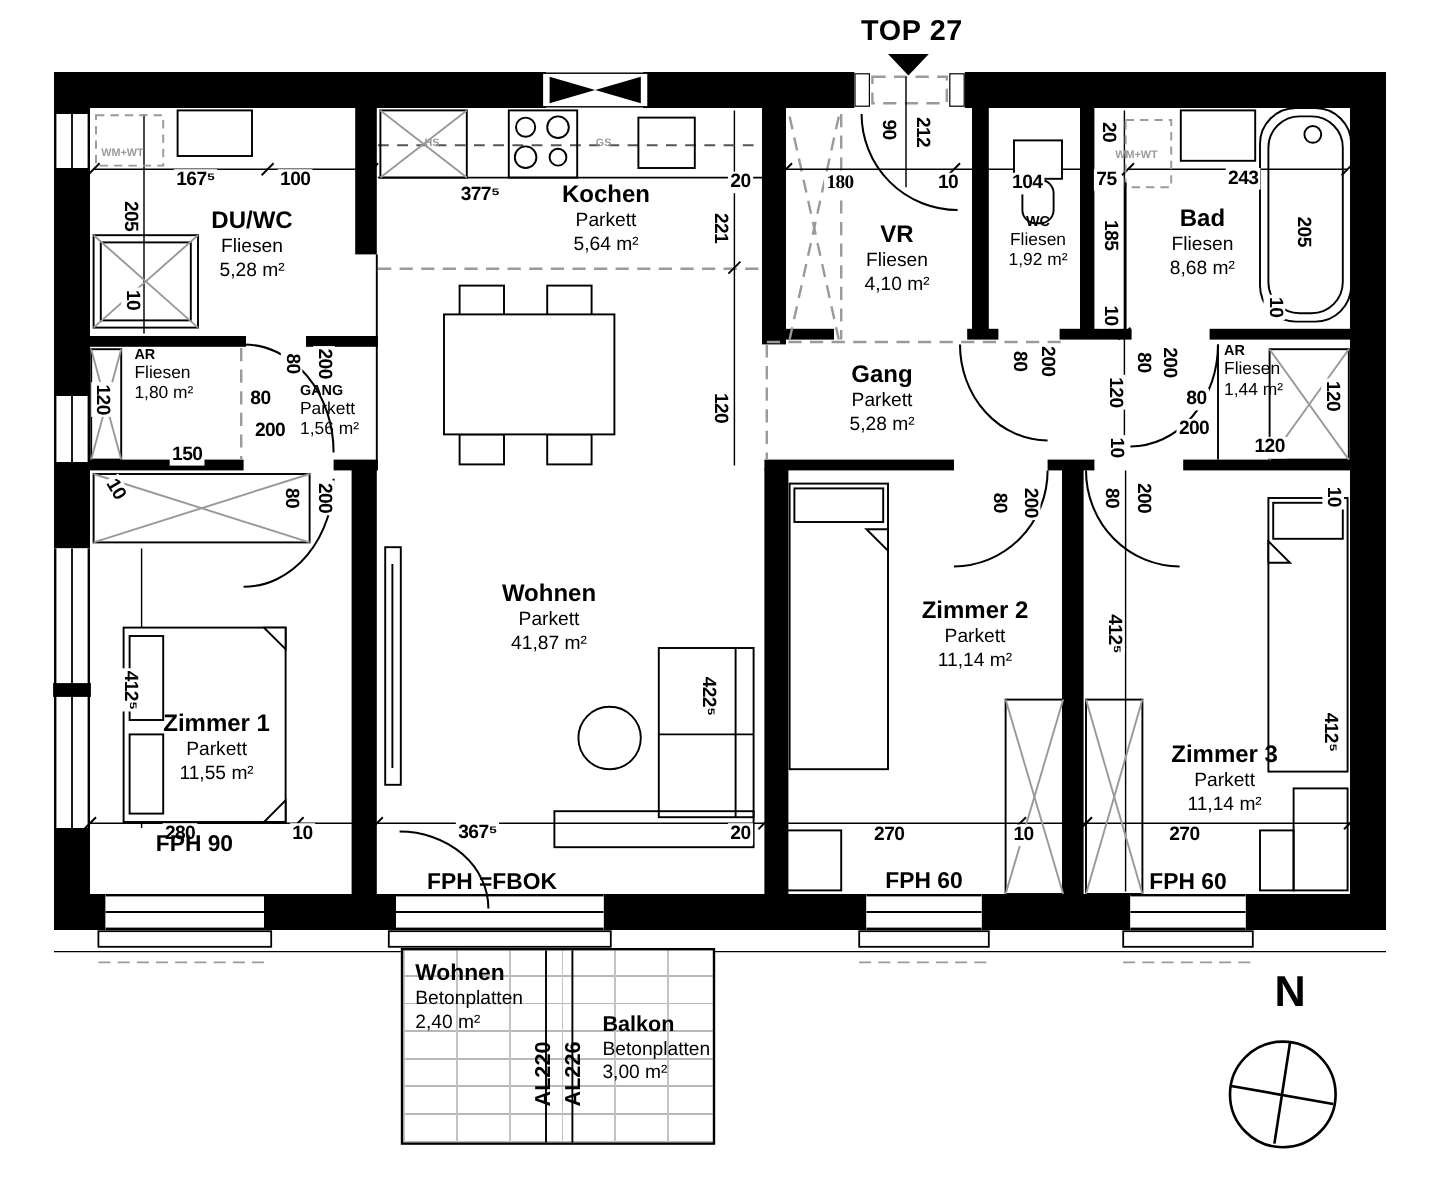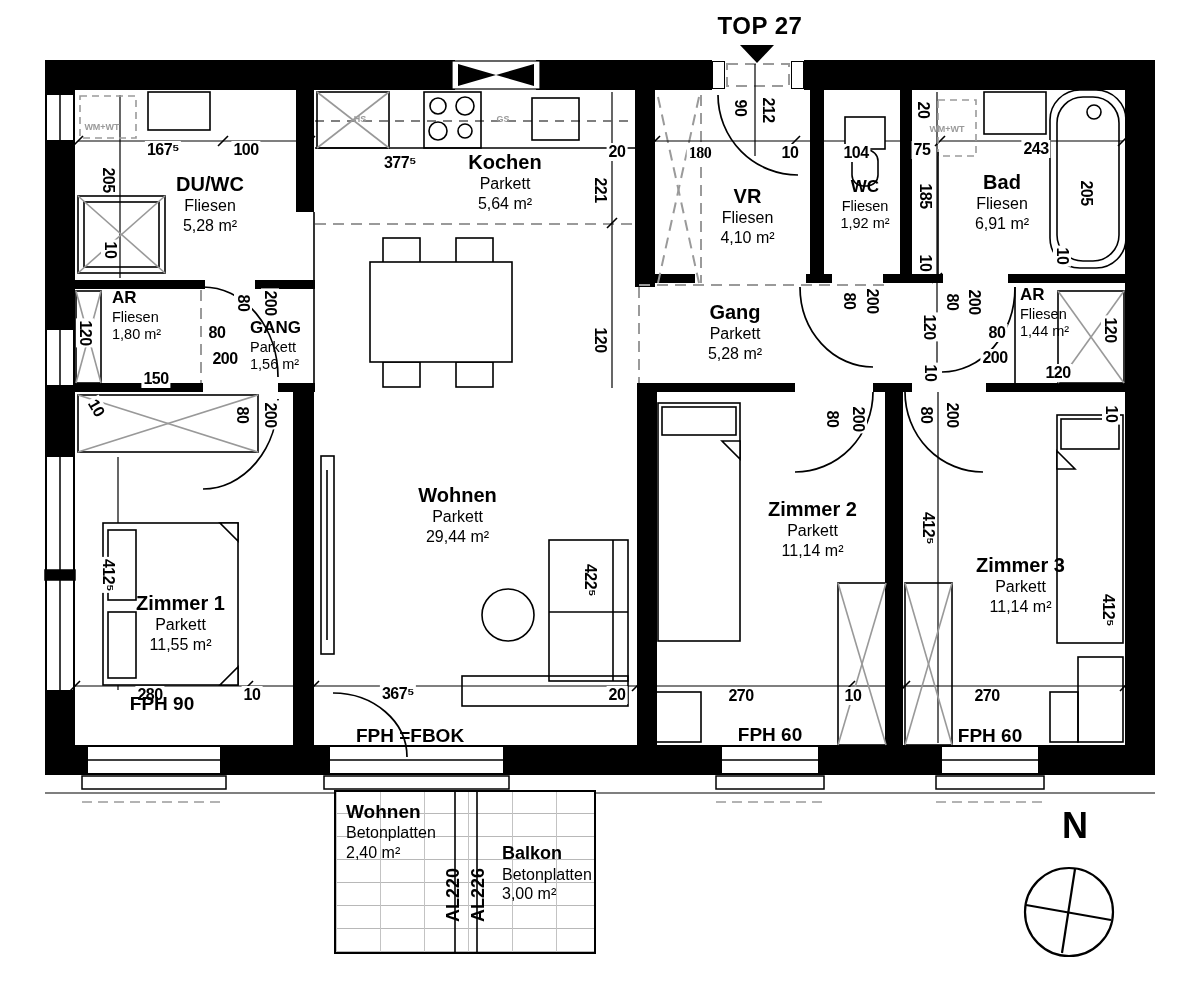--- a/index.html
+++ b/index.html
@@ -6,21 +6,21 @@
   #plan{position:relative;width:1200px;height:990px;background:#fff;overflow:hidden;
         font-family:"Liberation Sans",sans-serif;color:#000;}
   .wall{position:absolute;background:#000;}
   .win{position:absolute;background:#fff;border-top:2px solid #000;border-bottom:2px solid #000;box-sizing:border-box;}
   .winv{position:absolute;background:#fff;border-left:2px solid #000;border-right:2px solid #000;box-sizing:border-box;}
   .frame-box{position:absolute;background:#fff;border:1.6px solid #000;box-sizing:border-box;}
   .room{position:absolute;text-align:center;line-height:1.22;}
   .room--left{text-align:left;}
   .room-name{font-weight:bold;font-size:20px;}
   .room-sub{font-size:16px;}
-  .room--sm .room-name{font-size:17px;}
+  .room--sm .room-name{font-size:12px;}
   .room--sm .room-sub{font-size:14.5px;}
   .ann{position:absolute;white-space:nowrap;}
   .dim{font-weight:bold;font-size:16px;background:#fff;padding:0 2px;letter-spacing:-0.5px;}
   .wlabel{font-weight:bold;font-size:19px;background:transparent;}
   .applabel{font-weight:bold;font-size:9px;color:#9a9a9a;letter-spacing:0;}
   .blabel{font-weight:bold;font-size:18px;background:transparent;}
   #title{position:absolute;left:700px;top:12px;width:120px;text-align:center;
          font-weight:bold;font-size:24px;letter-spacing:0.5px;}
   #entry-triangle{position:absolute;left:740px;top:45px;width:0;height:0;
          border-left:17px solid transparent;border-right:17px solid transparent;border-top:18px solid #000;}
@@ -289,21 +289,21 @@
     <div class="room-sub">4,10 m²</div>
   </div>
   <div class="room room--sm" style="left:820px;top:177px;width:90px">
     <div class="room-name">WC</div>
     <div class="room-sub">Fliesen</div>
     <div class="room-sub">1,92 m²</div>
   </div>
   <div class="room" style="left:942px;top:170px;width:120px">
     <div class="room-name">Bad</div>
     <div class="room-sub">Fliesen</div>
-    <div class="room-sub">6,91 m²</div>
+    <div class="room-sub">8,68 m²</div>
   </div>
   <div class="room room--left room--sm" style="left:112px;top:288px;width:92px">
     <div class="room-name">AR</div>
     <div class="room-sub">Fliesen</div>
     <div class="room-sub">1,80 m²</div>
   </div>
   <div class="room room--left room--sm" style="left:250px;top:318px;width:80px">
     <div class="room-name">GANG</div>
     <div class="room-sub">Parkett</div>
     <div class="room-sub">1,56 m²</div>
@@ -314,33 +314,33 @@
     <div class="room-sub">5,28 m²</div>
   </div>
   <div class="room room--left room--sm" style="left:1020px;top:285px;width:85px">
     <div class="room-name">AR</div>
     <div class="room-sub">Fliesen</div>
     <div class="room-sub">1,44 m²</div>
   </div>
   <div class="room" style="left:395px;top:483px;width:125px">
     <div class="room-name">Wohnen</div>
     <div class="room-sub">Parkett</div>
-    <div class="room-sub">29,44 m²</div>
+    <div class="room-sub">41,87 m²</div>
   </div>
   <div class="room" style="left:118px;top:591px;width:125px">
     <div class="room-name">Zimmer 1</div>
     <div class="room-sub">Parkett</div>
     <div class="room-sub">11,55 m²</div>
   </div>
   <div class="room" style="left:750px;top:497px;width:125px">
     <div class="room-name">Zimmer 2</div>
     <div class="room-sub">Parkett</div>
     <div class="room-sub">11,14 m²</div>
   </div>
-  <div class="room" style="left:958px;top:553px;width:125px">
+  <div class="room" style="left:958px;top:617px;width:125px">
     <div class="room-name">Zimmer 3</div>
     <div class="room-sub">Parkett</div>
     <div class="room-sub">11,14 m²</div>
   </div>
   <div class="room room--left" style="left:346px;top:800px;width:130px;font-size:16px">
     <div class="room-name" style="font-size:19px">Wohnen</div>
     <div class="room-sub">Betonplatten</div>
     <div class="room-sub">2,40 m²</div>
   </div>
   <div class="room room--left" style="left:502px;top:843px;width:135px">

